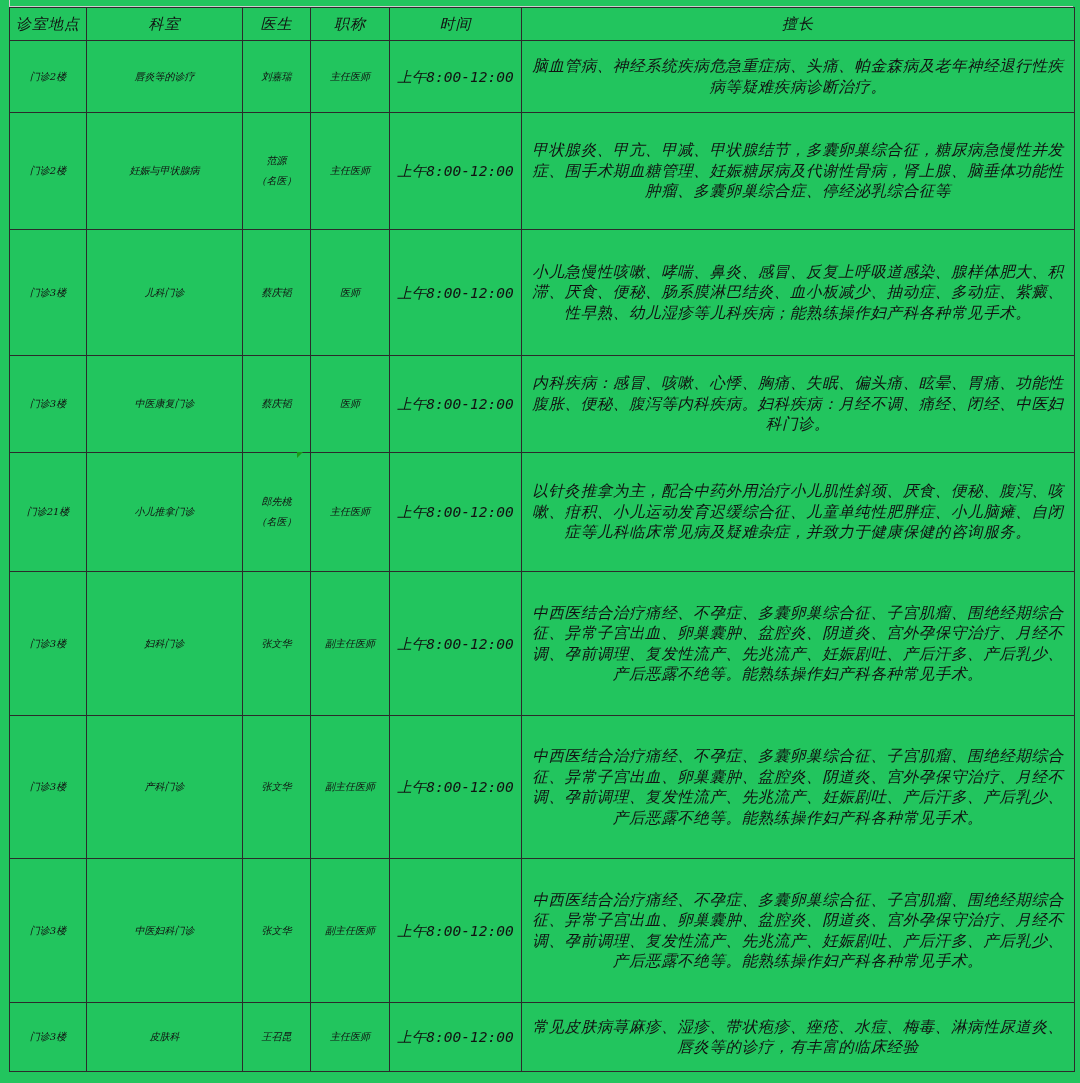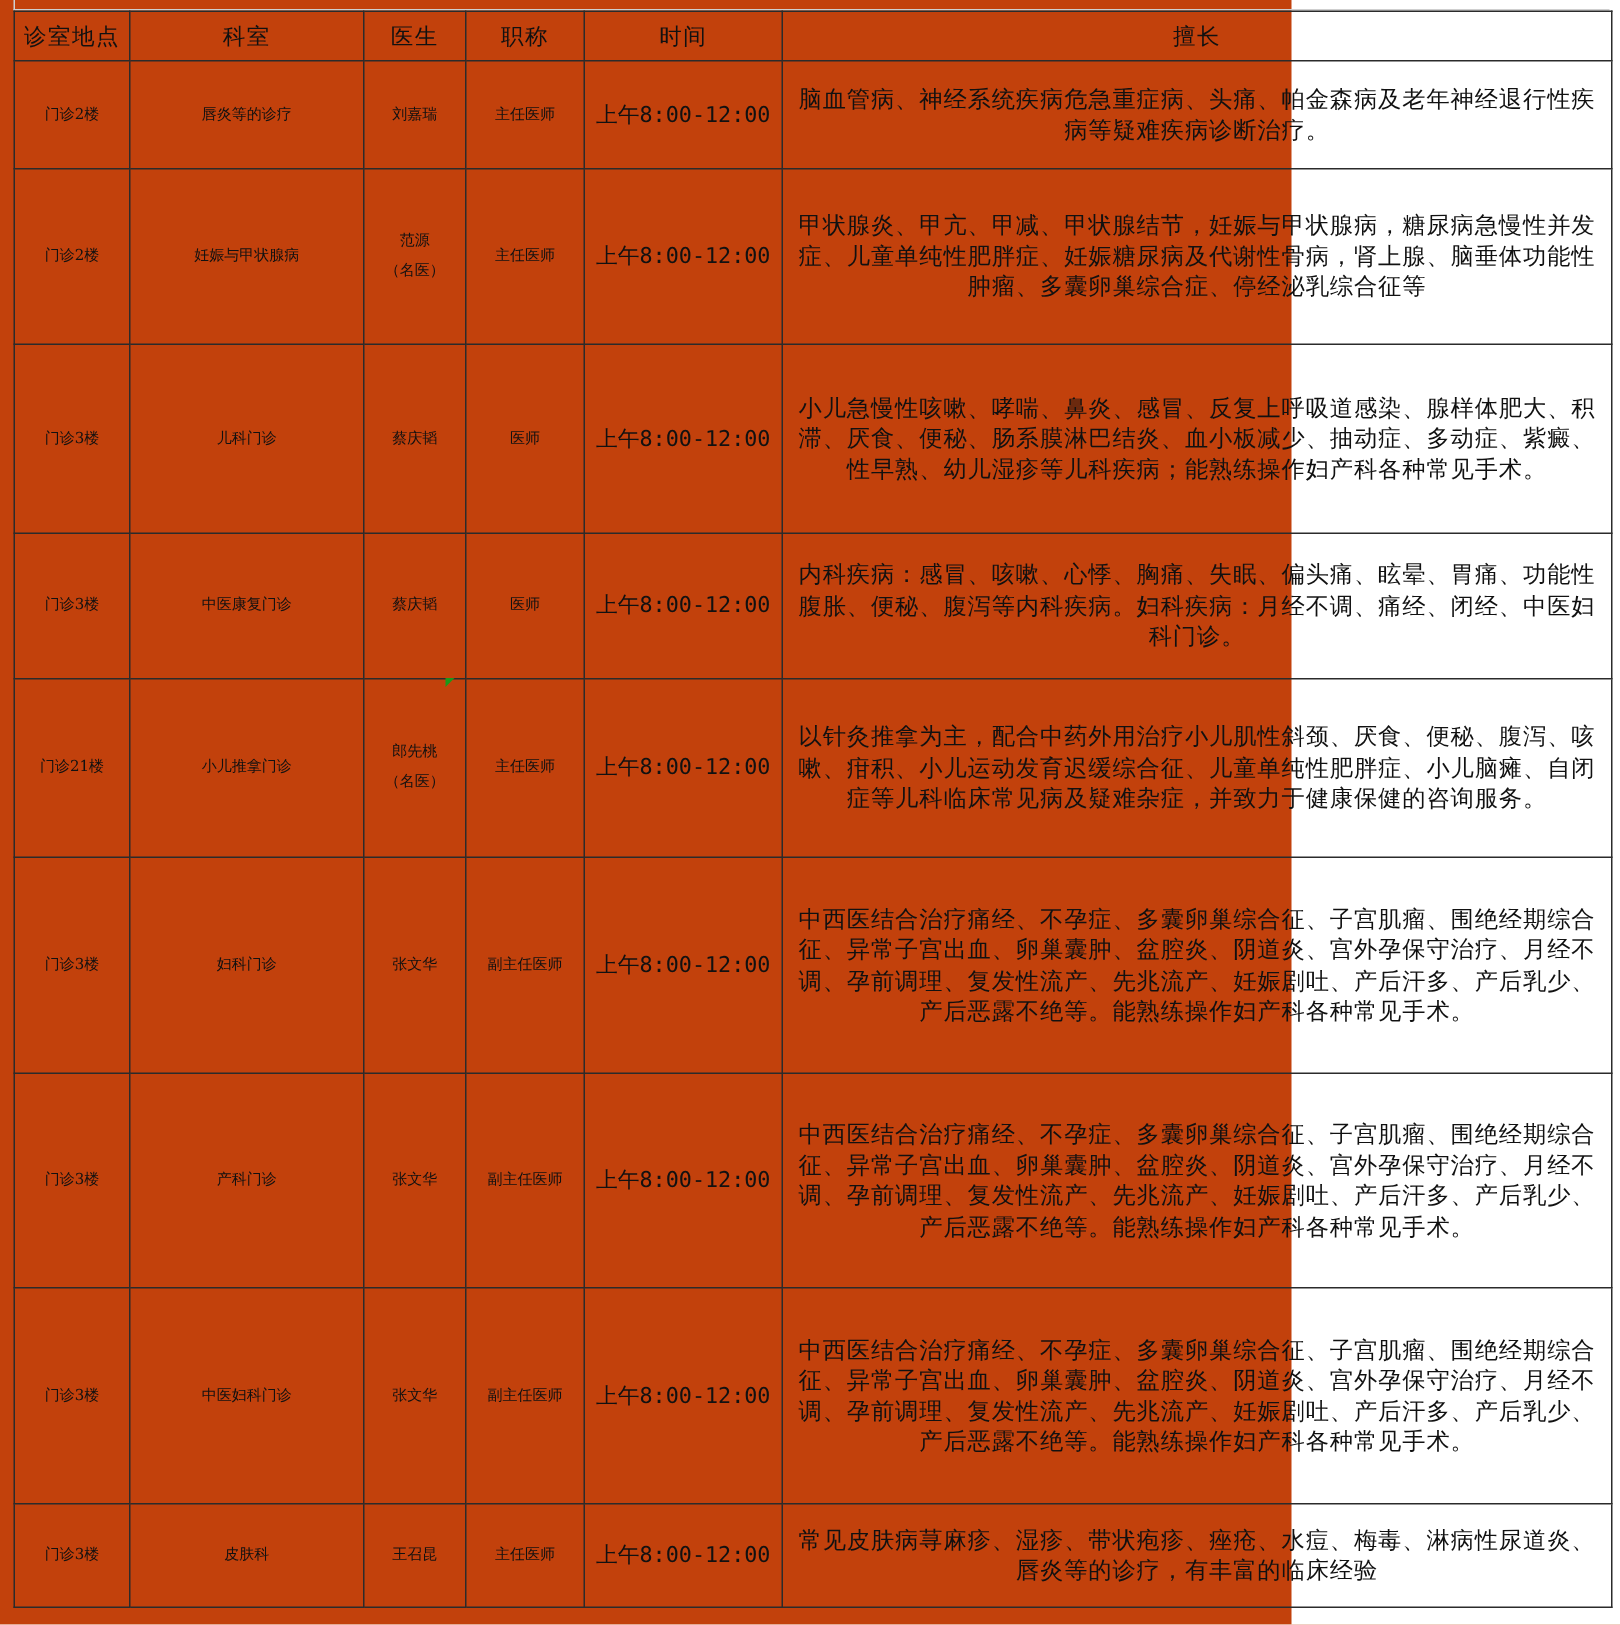--- a/index.html
+++ b/index.html
@@ -5,23 +5,24 @@
   html, body {
     margin: 0;
     padding: 0;
     background: #ffffff;
     width: 1080px;
     height: 1083px;
     overflow: hidden;
   }
   .page {
     position: relative;
-    width: 861px;
+    width: 1080px;
     height: 1083px;
-    background: #c2410c;
+    background: #22c55e;
+    font-style: italic;
   }
   .top-rule {
     position: absolute;
     left: 9px;
     top: 0;
     width: 1px;
     height: 7px;
     background: #d0d0d0;
   }
   .top-rule-h {
@@ -120,21 +121,21 @@
         </tr>
         <tr style="height: 117px;">
           <td>门诊2楼</td>
           <td>妊娠与甲状腺病</td>
           <td>
             <span class="doc-name">范源</span>
             <span class="doc-note">（名医）</span>
           </td>
           <td>主任医师</td>
           <td class="time">上午8:00-12:00</td>
-          <td class="specialty" colspan="2">甲状腺炎、甲亢、甲减、甲状腺结节，妊娠与甲状腺病，糖尿病急慢性并发症、儿童单纯性肥胖症、妊娠糖尿病及代谢性骨病，肾上腺、脑垂体功能性肿瘤、多囊卵巢综合症、停经泌乳综合征等</td>
+          <td class="specialty" colspan="2">甲状腺炎、甲亢、甲减、甲状腺结节，多囊卵巢综合征，糖尿病急慢性并发症、围手术期血糖管理、妊娠糖尿病及代谢性骨病，肾上腺、脑垂体功能性肿瘤、多囊卵巢综合症、停经泌乳综合征等</td>
         </tr>
         <tr style="height: 126px;">
           <td>门诊3楼</td>
           <td>儿科门诊</td>
           <td>
             <span class="doc-name">蔡庆韬</span>
           </td>
           <td>医师</td>
           <td class="time">上午8:00-12:00</td>
           <td class="specialty" colspan="2">小儿急慢性咳嗽、哮喘、鼻炎、感冒、反复上呼吸道感染、腺样体肥大、积滞、厌食、便秘、肠系膜淋巴结炎、血小板减少、抽动症、多动症、紫癜、性早熟、幼儿湿疹等儿科疾病；能熟练操作妇产科各种常见手术。</td>

